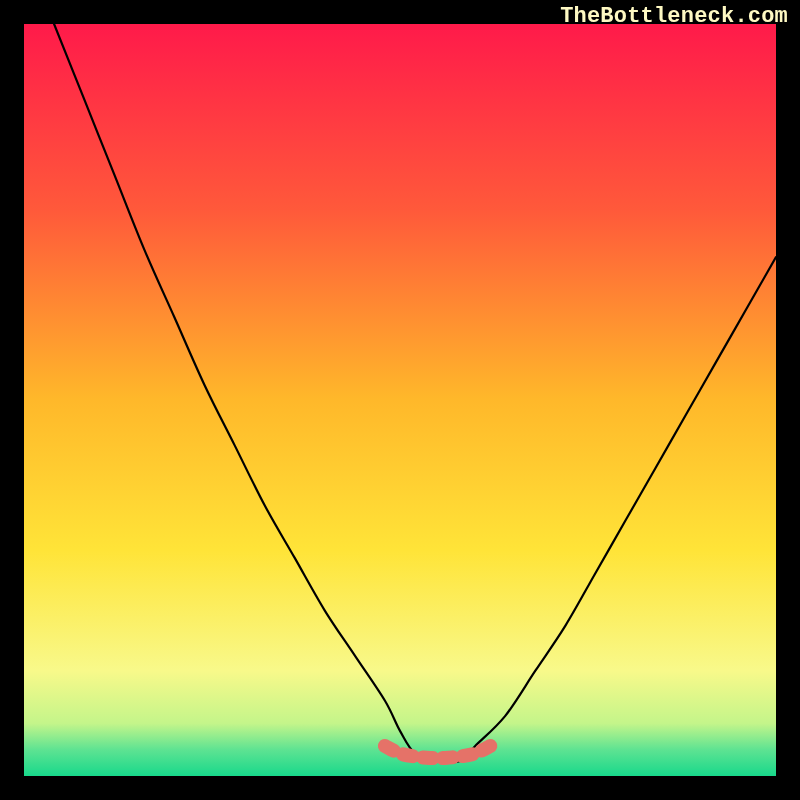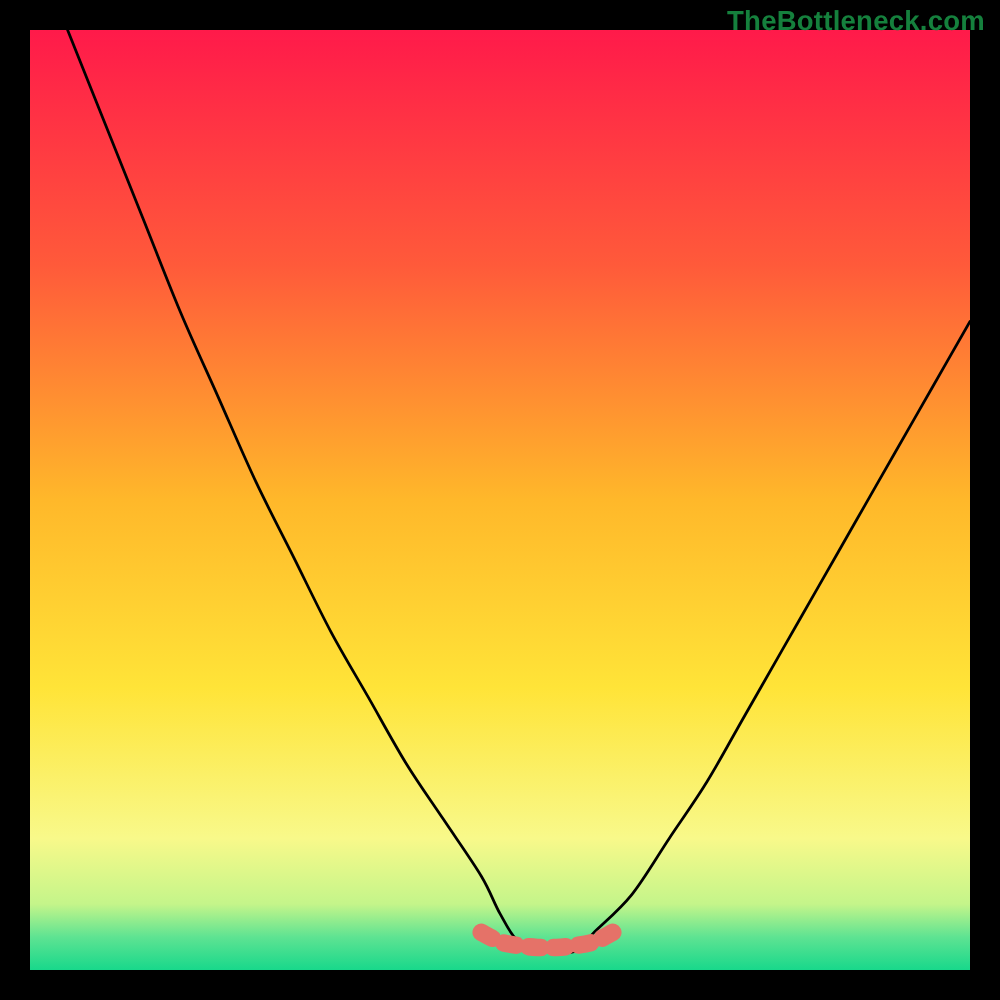--- a/index.html
+++ b/index.html
@@ -23,25 +23,25 @@
     position: absolute;
     left: 0;
     top: 0;
     width: 752px;
     height: 752px;
   }
   .watermark {
     position: absolute;
     top: 4px;
     right: 12px;
-    color: #15803d;
+    color: #fef9c3;
     font-size: 22px;
     font-weight: 600;
     letter-spacing: 0.2px;
-    font-family: Liberation Sans, sans-serif;
+    font-family: Liberation Mono, monospace;
   }
 </style>
 </head>
 <body>
 
 <div class="frame">
   <svg class="plot" viewBox="0 0 752 752" preserveAspectRatio="none">
     <defs>
       <linearGradient id="bg-grad" x1="0" y1="0" x2="0" y2="1">
           <stop offset="0.0%" stop-color="#ff1a4a"></stop>

